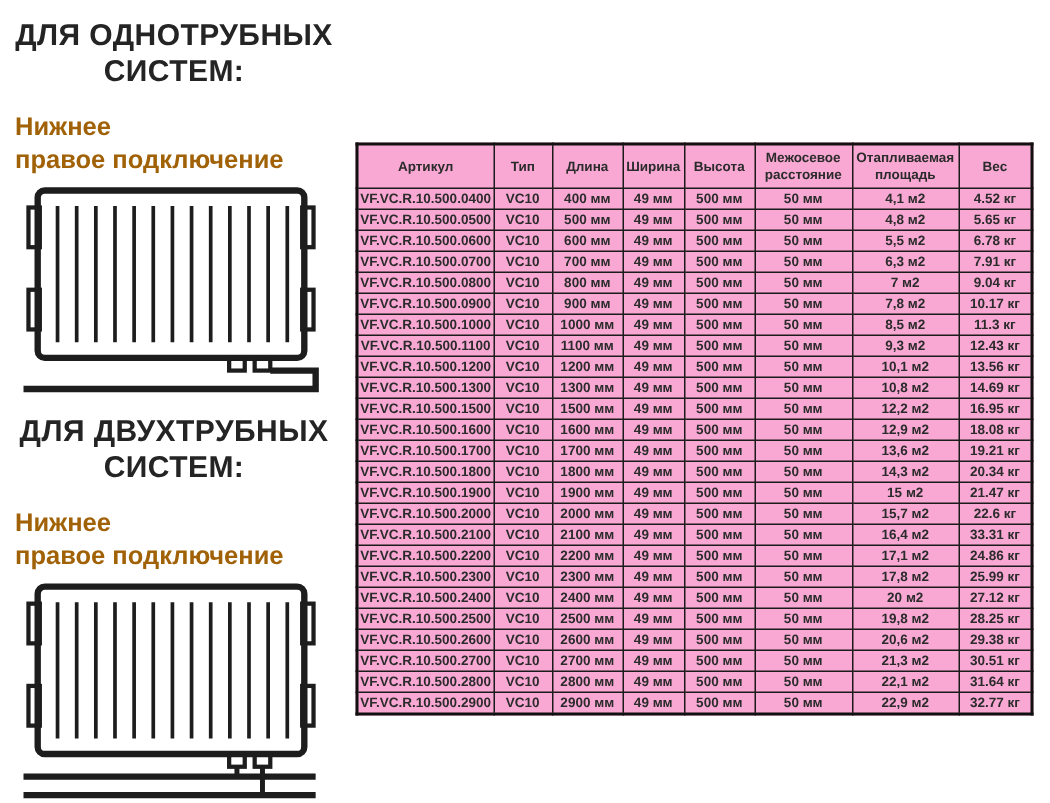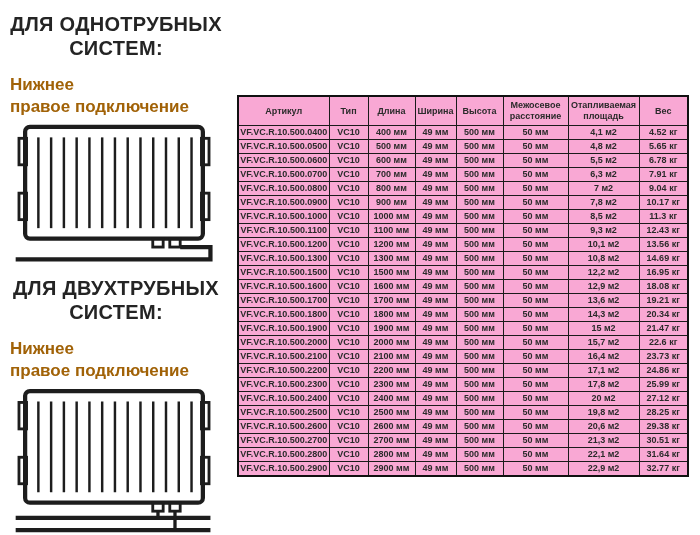--- a/index.html
+++ b/index.html
@@ -314,21 +314,21 @@
           <td>22.6 кг</td>
         </tr>
         <tr>
           <td>VF.VC.R.10.500.2100</td>
           <td>VC10</td>
           <td>2100 мм</td>
           <td>49 мм</td>
           <td>500 мм</td>
           <td>50 мм</td>
           <td>16,4 м2</td>
-          <td>23.73 кг</td>
+          <td>33.31 кг</td>
         </tr>
         <tr>
           <td>VF.VC.R.10.500.2200</td>
           <td>VC10</td>
           <td>2200 мм</td>
           <td>49 мм</td>
           <td>500 мм</td>
           <td>50 мм</td>
           <td>17,1 м2</td>
           <td>24.86 кг</td>

